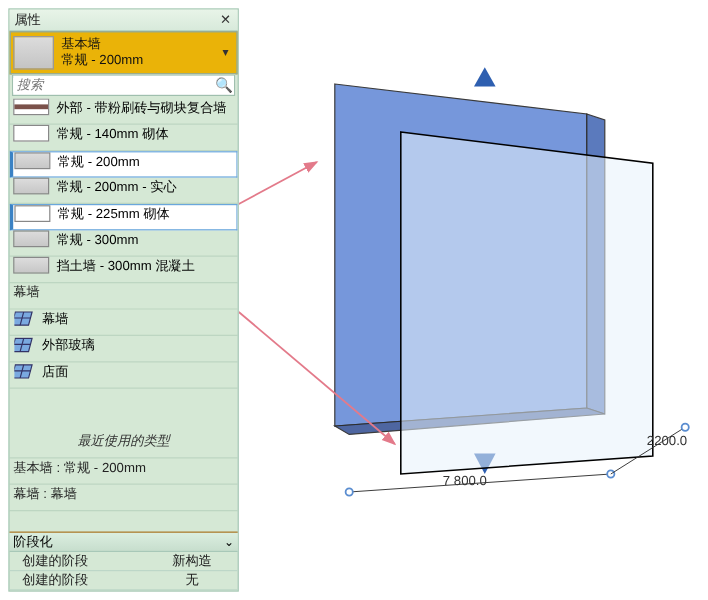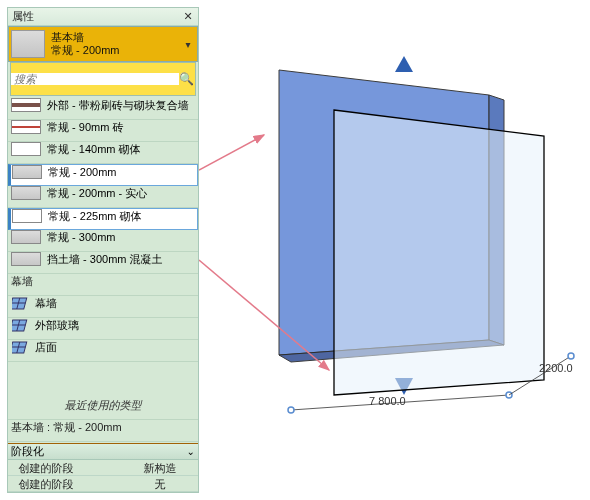--- a/index.html
+++ b/index.html
@@ -7,21 +7,21 @@
 
 .panel { position: absolute; left: 7px; top: 7px; width: 192px; height: 486px; background: #d5e8d5; border: 1px solid #a8c8b8; display:flex; flex-direction:column; }
 .panel-header { height: 18px; background: linear-gradient(#e8f4e8,#d8eadb); border-bottom: 1px solid #b5d5c5; display: flex; align-items:center; justify-content:space-between; padding: 0 4px; font-size: 11px; color:#222; }
 .panel-header .close { width:12px; height:12px; display:flex; align-items:center; justify-content:center; font-size:11px; color:#333; cursor:pointer; }
 
 .type-selector { height: 36px; border: 1px solid #8aa; margin: 0; background: #eab308; display:flex; align-items:center; padding: 2px; font-size:11px;}
 .type-selector .thumb { width: 34px; height:28px; background: linear-gradient(#dcdcdc,#c4c4c4); border:1px solid #999; margin-right: 6px;}
 .type-selector .txt { flex:1; line-height: 13px; font-size:11px; color:#111;}
 .type-selector .arrow { width:14px; text-align:center; font-size:10px; color:#333;}
 
-.search-row { height:34px; margin: 0 2px 2px 2px; display:flex; align-items:center; border:1px solid #9fbfae; background:#fde047;}
+.search-row { height:18px; margin: 0 2px 2px 2px; display:flex; align-items:center; border:1px solid #9fbfae; background:#ffffff;}
 .search-row input { flex:1; border:none; outline:none; font-size:11px; font-style:italic; padding: 0 3px; color:#888;}
 .search-row .mag { width:16px; text-align:center; font-size:12px; color:#3b7dbd;}
 
 .list { flex:1; overflow:hidden; position:relative; }
 .list-inner { position:absolute; inset:0; }
 
 .row { height:22px; display:flex; align-items:flex-start; font-size:11px; padding: 0 3px; border-bottom:1px solid rgba(120,160,140,0.25); }
 .row .sw { width:30px; height:14px; border:1px solid #888; margin-right:6px; flex-shrink:0;}
 .row .ico { width:20px; height:16px; margin-right:4px; flex-shrink:0; display:flex; align-items:center; justify-content:center;}
 .sw-gray { background: linear-gradient(#dcdcdc,#c7c7c7); }
@@ -103,24 +103,20 @@
     <span class="mag">🔍</span>
   </div>
 
   <div class="list">
     <div class="list-inner">
       <div class="row">
           <div class="sw sw-darkred" style="position:relative"></div>
           <span>外部 - 带粉刷砖与砌块复合墙</span>
         </div>
       <div class="row">
-          <div class="sw sw-red" style="position:relative"></div>
-          <span>常规 - 90mm 砖</span>
-        </div>
-      <div class="row">
           <div class="sw sw-white"></div>
           <span>常规 - 140mm 砌体</span>
         </div>
       <div class="row selected">
           <div class="sw sw-gray"></div>
           <span>常规 - 200mm</span>
         </div>
       <div class="row">
           <div class="sw sw-gray"></div>
           <span>常规 - 200mm - 实心</span>

